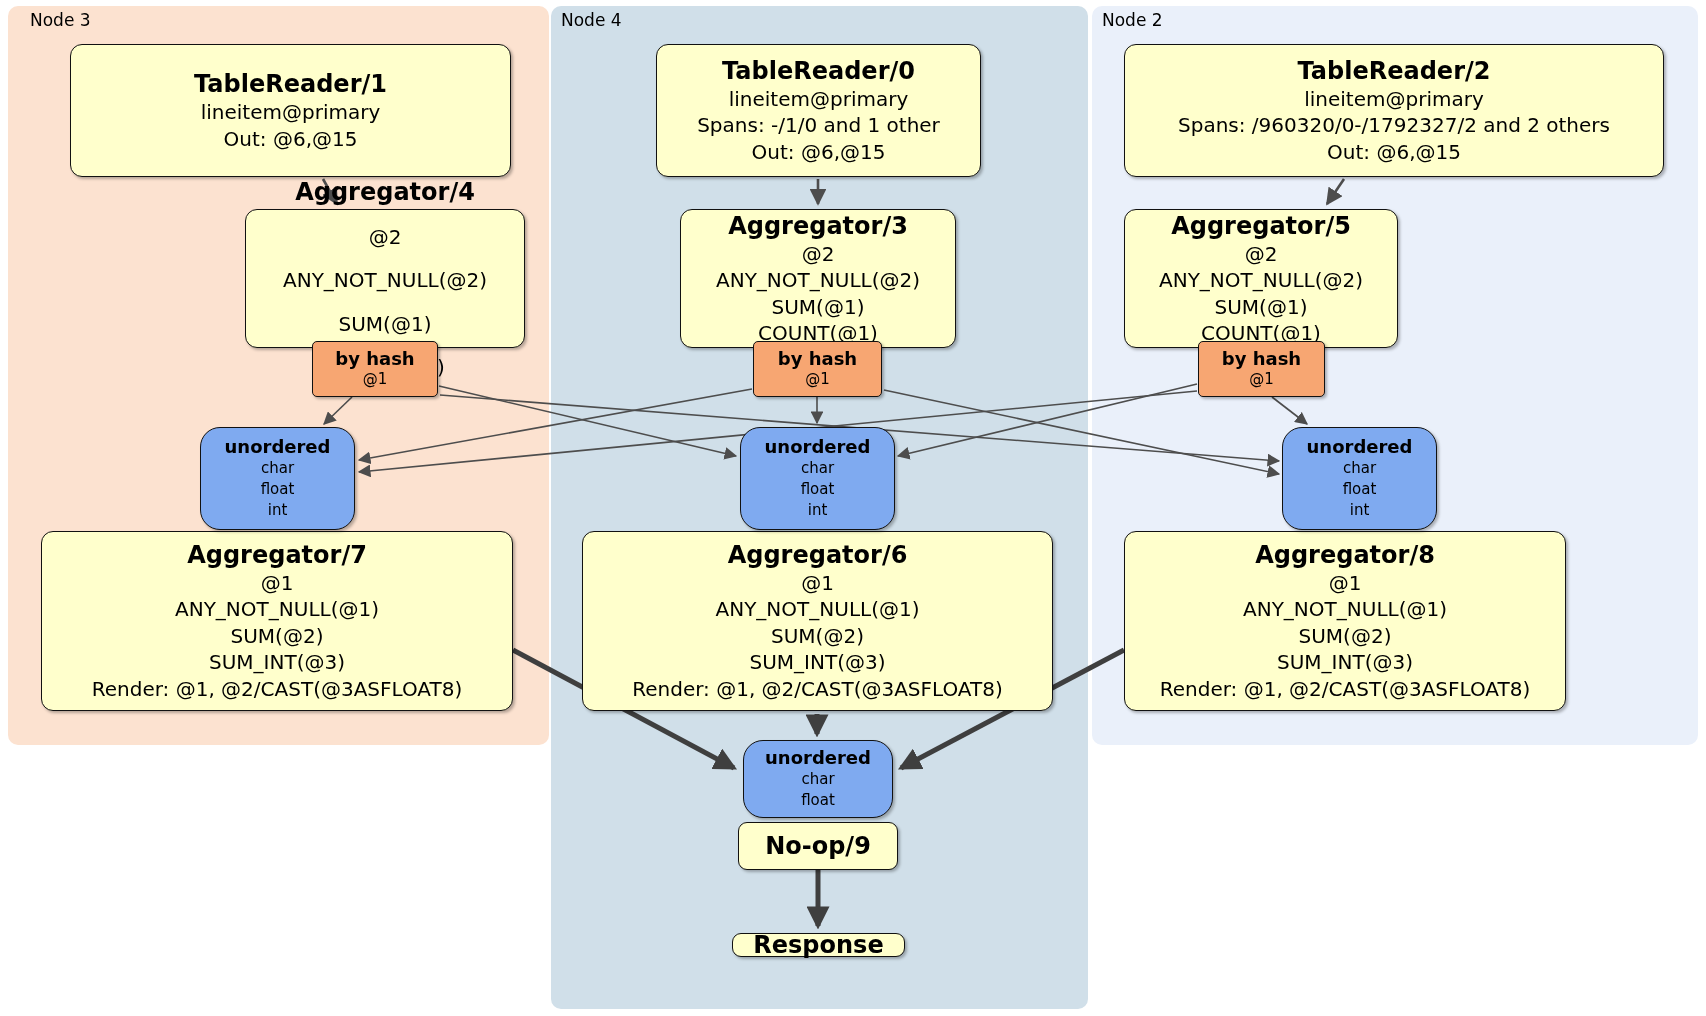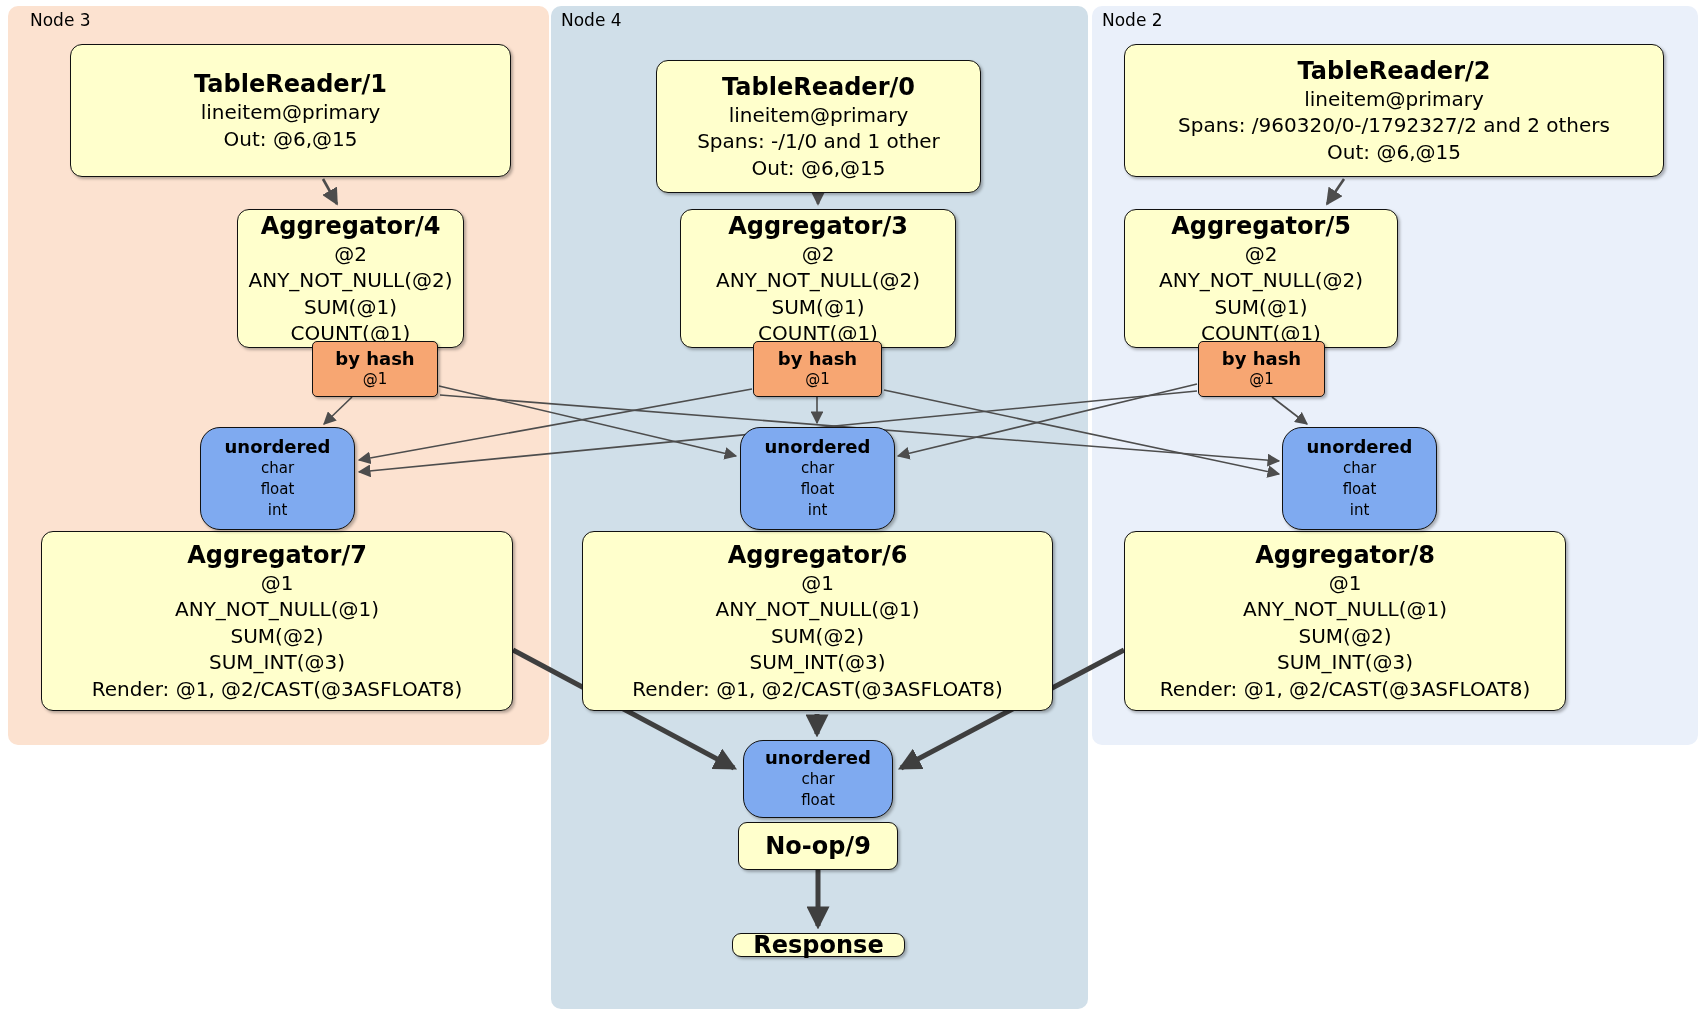--- a/index.html
+++ b/index.html
@@ -75,38 +75,38 @@
       <line x1="818" y1="865" x2="818" y2="926" marker-end="url(#arr-l)"></line>
     </g>
   </svg>
 
   <div class="box ybox" style="left:70px;top:44px;width:441px;height:133px;">
     <div class="title">TableReader/1</div>
     <div class="line">lineitem@primary</div>
     <div class="line">Out: @6,@15</div>
   </div>
 
-  <div class="box ybox" style="left:237px;top:209px;width:227px;height:139px;">
+  <div class="box ybox" style="left:245px;top:209px;width:280px;height:139px;gap:17px;">
     <div class="title">Aggregator/4</div>
     <div class="line">@2</div>
     <div class="line">ANY_NOT_NULL(@2)</div>
     <div class="line">SUM(@1)</div>
     <div class="line">COUNT(@1)</div>
   </div>
 
   <div class="box ybox" style="left:41px;top:531px;width:472px;height:180px;">
     <div class="title">Aggregator/7</div>
     <div class="line">@1</div>
     <div class="line">ANY_NOT_NULL(@1)</div>
     <div class="line">SUM(@2)</div>
     <div class="line">SUM_INT(@3)</div>
     <div class="line">Render: @1, @2/CAST(@3ASFLOAT8)</div>
   </div>
 
-  <div class="box ybox" style="left:656px;top:44px;width:325px;height:133px;margin-top:16px;">
+  <div class="box ybox" style="left:656px;top:44px;width:325px;height:133px;">
     <div class="title">TableReader/0</div>
     <div class="line">lineitem@primary</div>
     <div class="line">Spans: -/1/0 and 1 other</div>
     <div class="line">Out: @6,@15</div>
   </div>
 
   <div class="box ybox" style="left:680px;top:209px;width:276px;height:139px;">
     <div class="title">Aggregator/3</div>
     <div class="line">@2</div>
     <div class="line">ANY_NOT_NULL(@2)</div>

